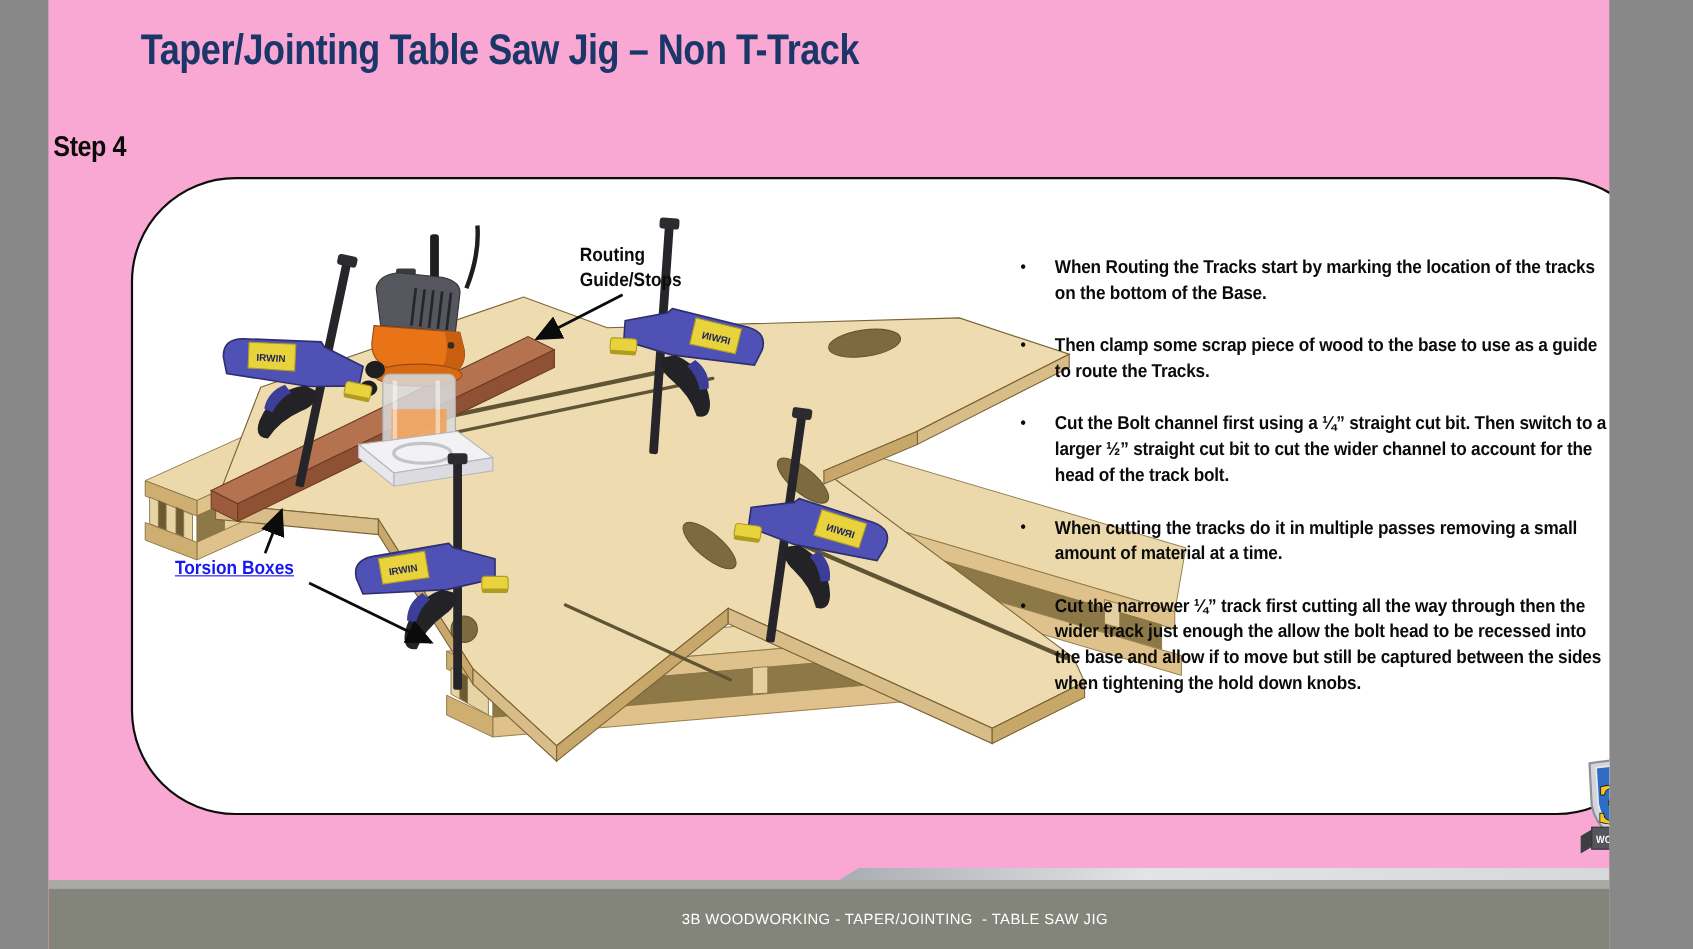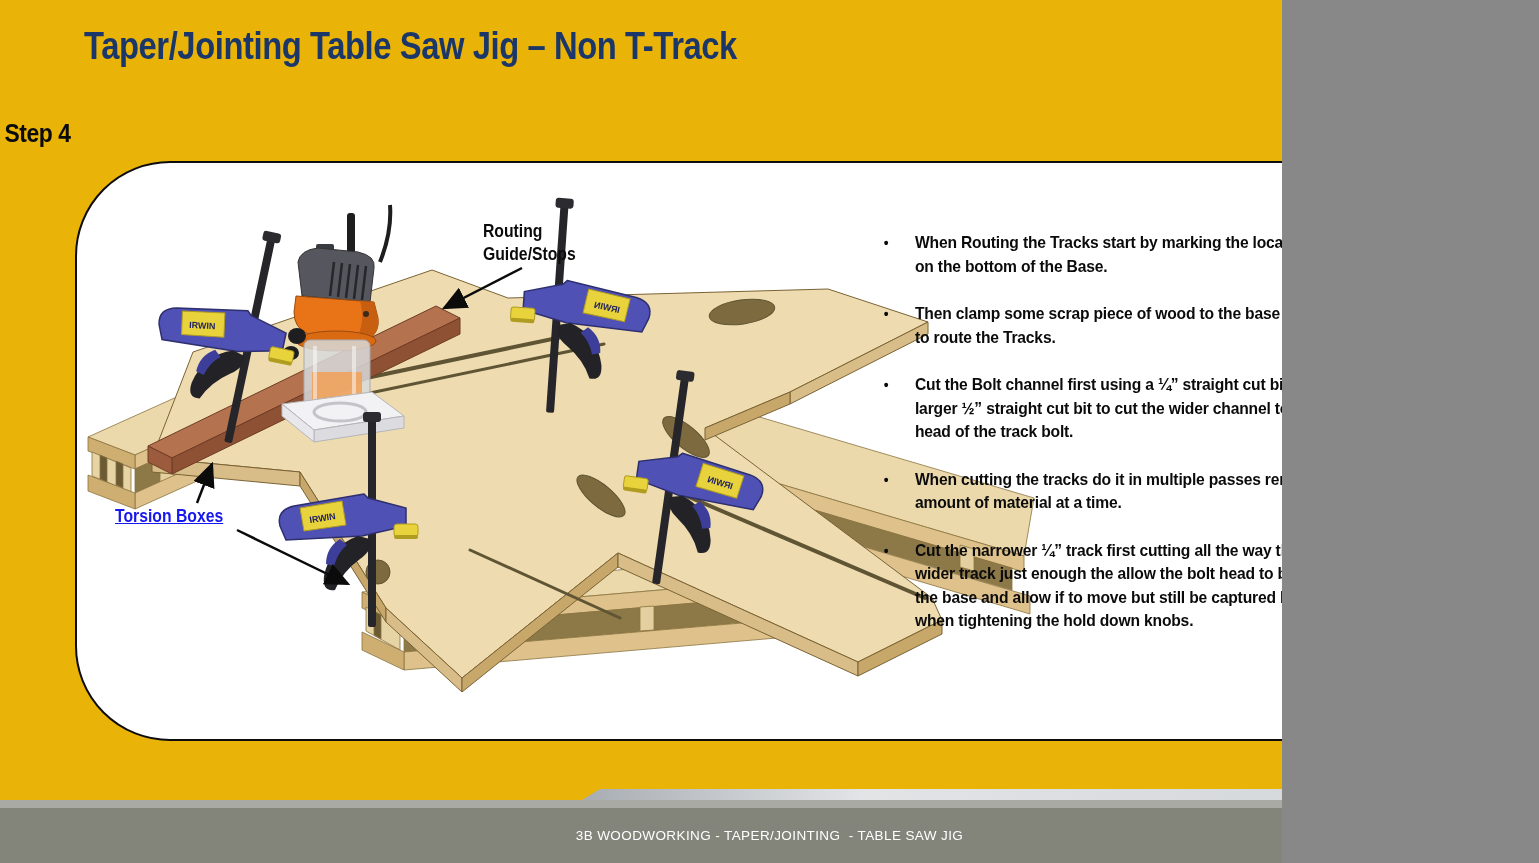--- a/index.html
+++ b/index.html
@@ -1,17 +1,17 @@
 <!DOCTYPE html>
 <html><head>
 <meta charset="utf-8">
 <style>
   html,body{margin:0;padding:0;background:#888;}
-  .slide{position:relative;width:1282px;height:863px;background:#eab308;overflow:hidden;
-         font-family:"Liberation Sans",sans-serif;}
+  .slide{position:relative;width:1419px;height:863px;background:#f9a8d4;overflow:hidden;
+         font-family:"Liberation Sans",sans-serif;margin-left:44px;}
   .title{position:absolute;left:84px;top:24px;font-size:39px;font-weight:bold;color:#1b3668;
          white-space:nowrap;transform:scaleX(.84);transform-origin:left top;letter-spacing:-.5px;}
   .step{position:absolute;left:0;top:118px;width:100%;text-align:left;font-size:26px;
         font-weight:bold;color:#0b0b0b;}
   .step span{display:inline-block;transform:scaleX(.88);letter-spacing:-.5px;}
   .card{position:absolute;left:75px;top:161px;width:1387px;height:576px;border:2px solid #0d0d0d;
         border-radius:95px;background:#fff;z-index:1;}
   .art{position:absolute;left:0;top:0;width:1539px;height:863px;z-index:2;pointer-events:none;}
   .callout{position:absolute;z-index:3;font-weight:bold;color:#0b0b0b;font-size:17.5px;
            line-height:23px;transform:scaleX(.9);transform-origin:left top;white-space:nowrap;}

